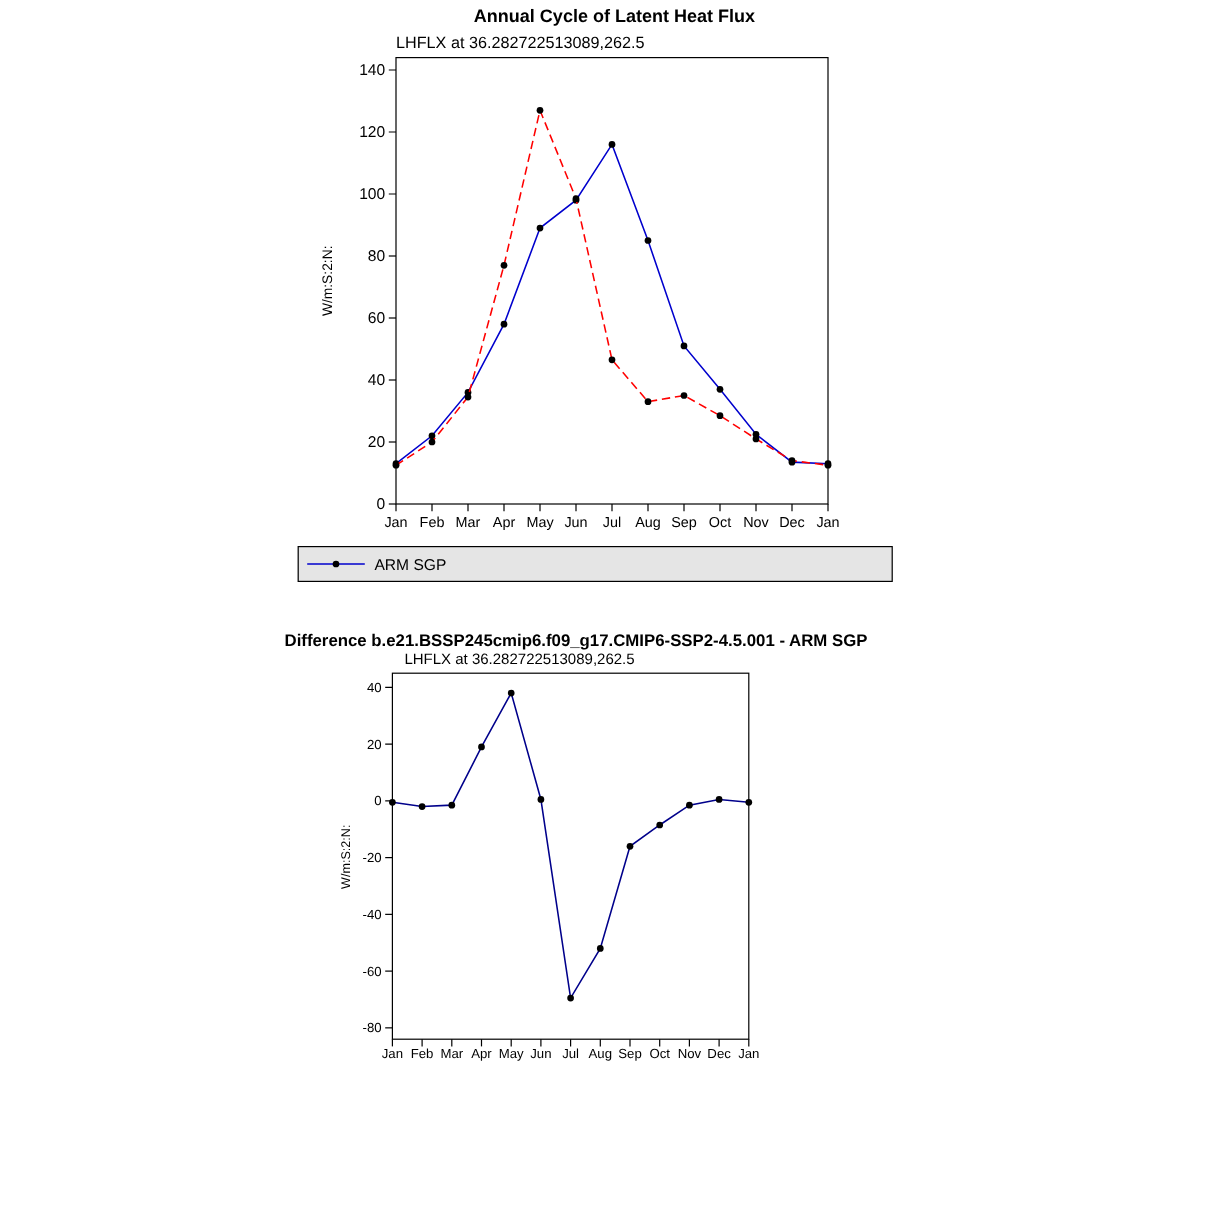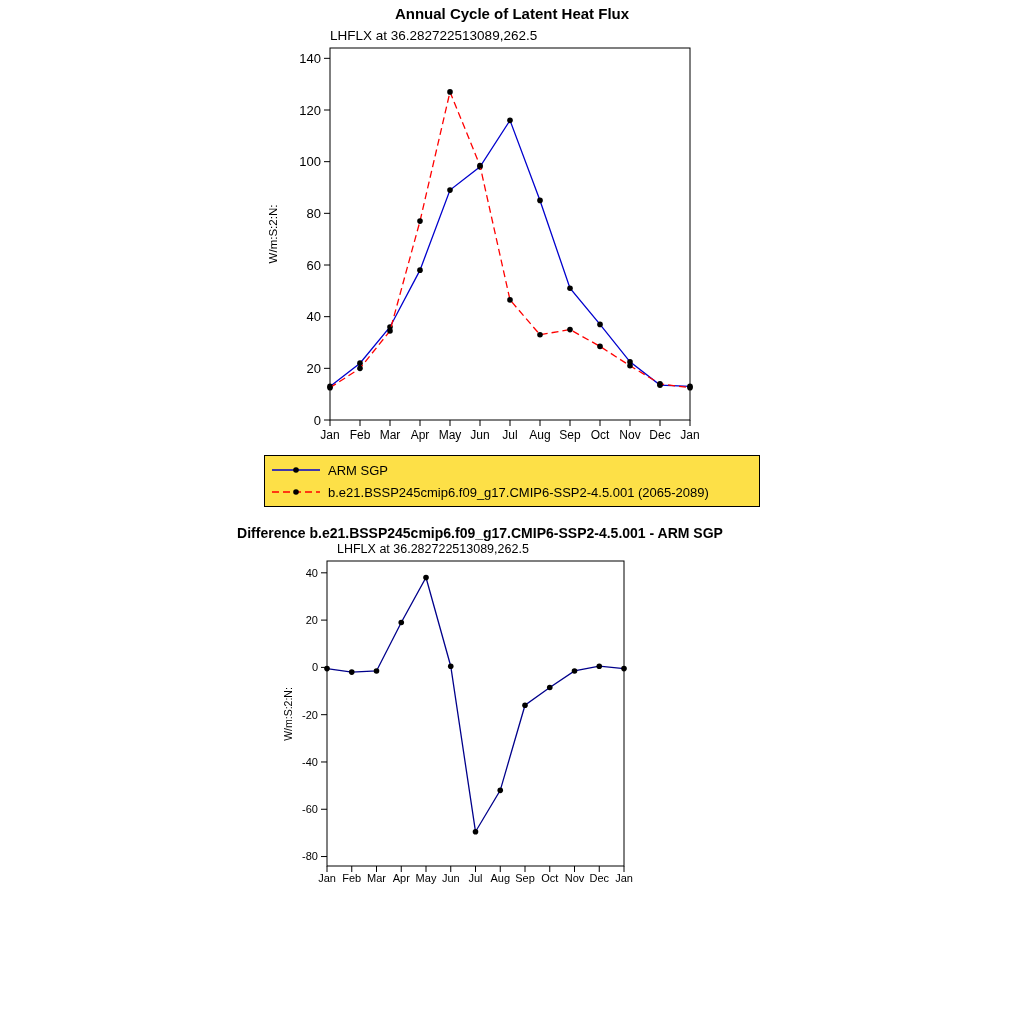--- a/index.html
+++ b/index.html
@@ -5,22 +5,22 @@
   html,body{margin:0;padding:0;background:#ffffff;}
   .canvas{position:relative;width:1024px;height:1024px;background:#ffffff;
           font-family:"Liberation Sans", sans-serif;color:#000;overflow:hidden;}
   .title1{position:absolute;top:5px;left:0;width:1024px;text-align:center;
           font-size:15px;font-weight:bold;}
   .subtitle1{position:absolute;top:28px;left:330px;font-size:13.5px;}
   .chart-svg{position:absolute;}
   #chart1{left:0;top:44px;}
   #chart2{left:0;top:556px;}
   svg text{font-family:"Liberation Sans", sans-serif;fill:#000;}
-  .legend{position:absolute;left:264px;top:455px;width:496px;border:1px solid #000;
-          padding:3px 5px;box-sizing:border-box;background:#fde047;}
+  .legend{position:absolute;left:248px;top:455px;width:496px;border:1px solid #000;
+          padding:3px 5px;box-sizing:border-box;background:#e5e5e5;}
   .legend-row{display:flex;align-items:center;height:22px;}
   .legend-sample{flex:0 0 auto;margin-right:6px;}
   .legend-label{font-size:13px;white-space:nowrap;}
   .title2{position:absolute;top:525px;left:130px;width:700px;text-align:center;
           font-size:14px;font-weight:bold;}
   .subtitle2{position:absolute;top:542px;left:337px;font-size:12.5px;}
 </style>
 </head>
 <body>
 
@@ -106,27 +106,20 @@
     </svg>
 
   <div class="legend">
     <div class="legend-row">
       <svg class="legend-sample" width="52" height="14">
         <line x1="2" y1="7" x2="50" y2="7" stroke-width="1.3" stroke="#0000cd"></line>
         <circle cx="26" cy="7" r="2.8" fill="#000"></circle>
       </svg>
       <span class="legend-label">ARM SGP</span>
     </div>
-    <div class="legend-row">
-      <svg class="legend-sample" width="52" height="14">
-        <line x1="2" y1="7" x2="50" y2="7" stroke-width="1.3" stroke="#ff0000" stroke-dasharray="7,4"></line>
-        <circle cx="26" cy="7" r="2.8" fill="#000"></circle>
-      </svg>
-      <span class="legend-label">b.e21.BSSP245cmip6.f09_g17.CMIP6-SSP2-4.5.001 (2065-2089)</span>
-    </div>
   </div>
 
   <div class="title2">Difference b.e21.BSSP245cmip6.f09_g17.CMIP6-SSP2-4.5.001 - ARM SGP</div>
 
   <div class="subtitle2">LHFLX at 36.282722513089,262.5</div>
 
   <svg id="chart2" class="chart-svg" width="700" height="334">
       <rect x="327" y="5" width="297" height="305" fill="none" stroke="#000" stroke-width="1"></rect>
       <line x1="321" y1="300.5426356589147" x2="327" y2="300.5426356589147" stroke="#000" stroke-width="1"></line>
       <text x="318" y="304.39263565891474" text-anchor="end" font-size="11">-80</text>

